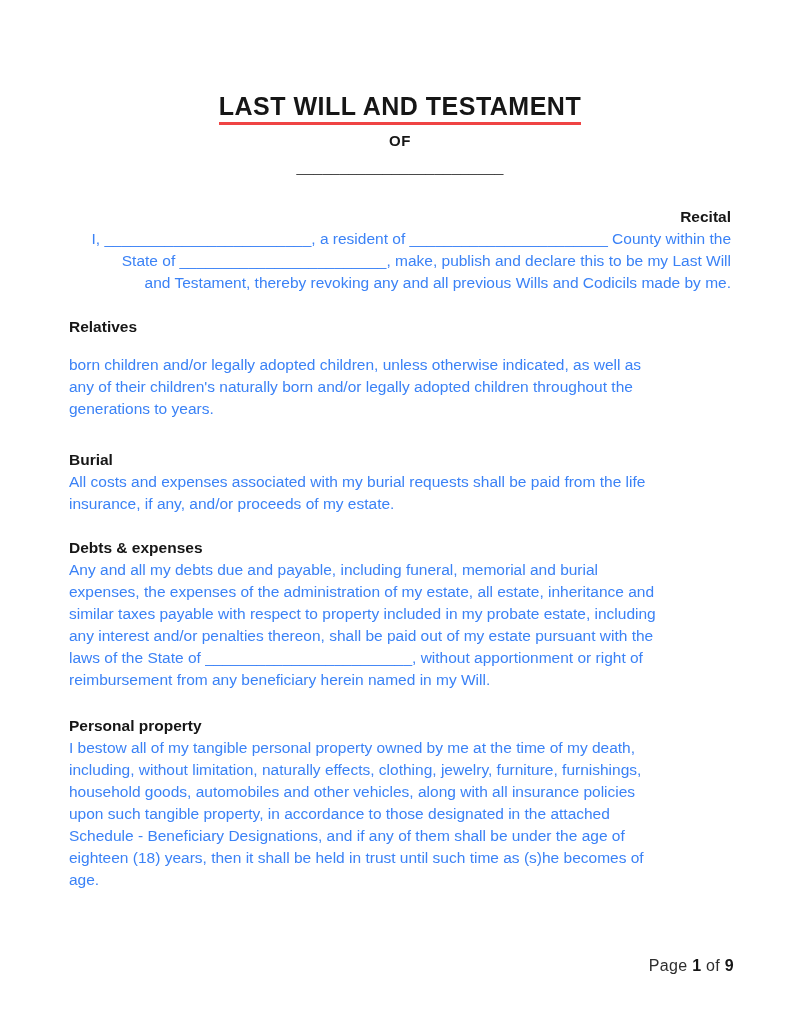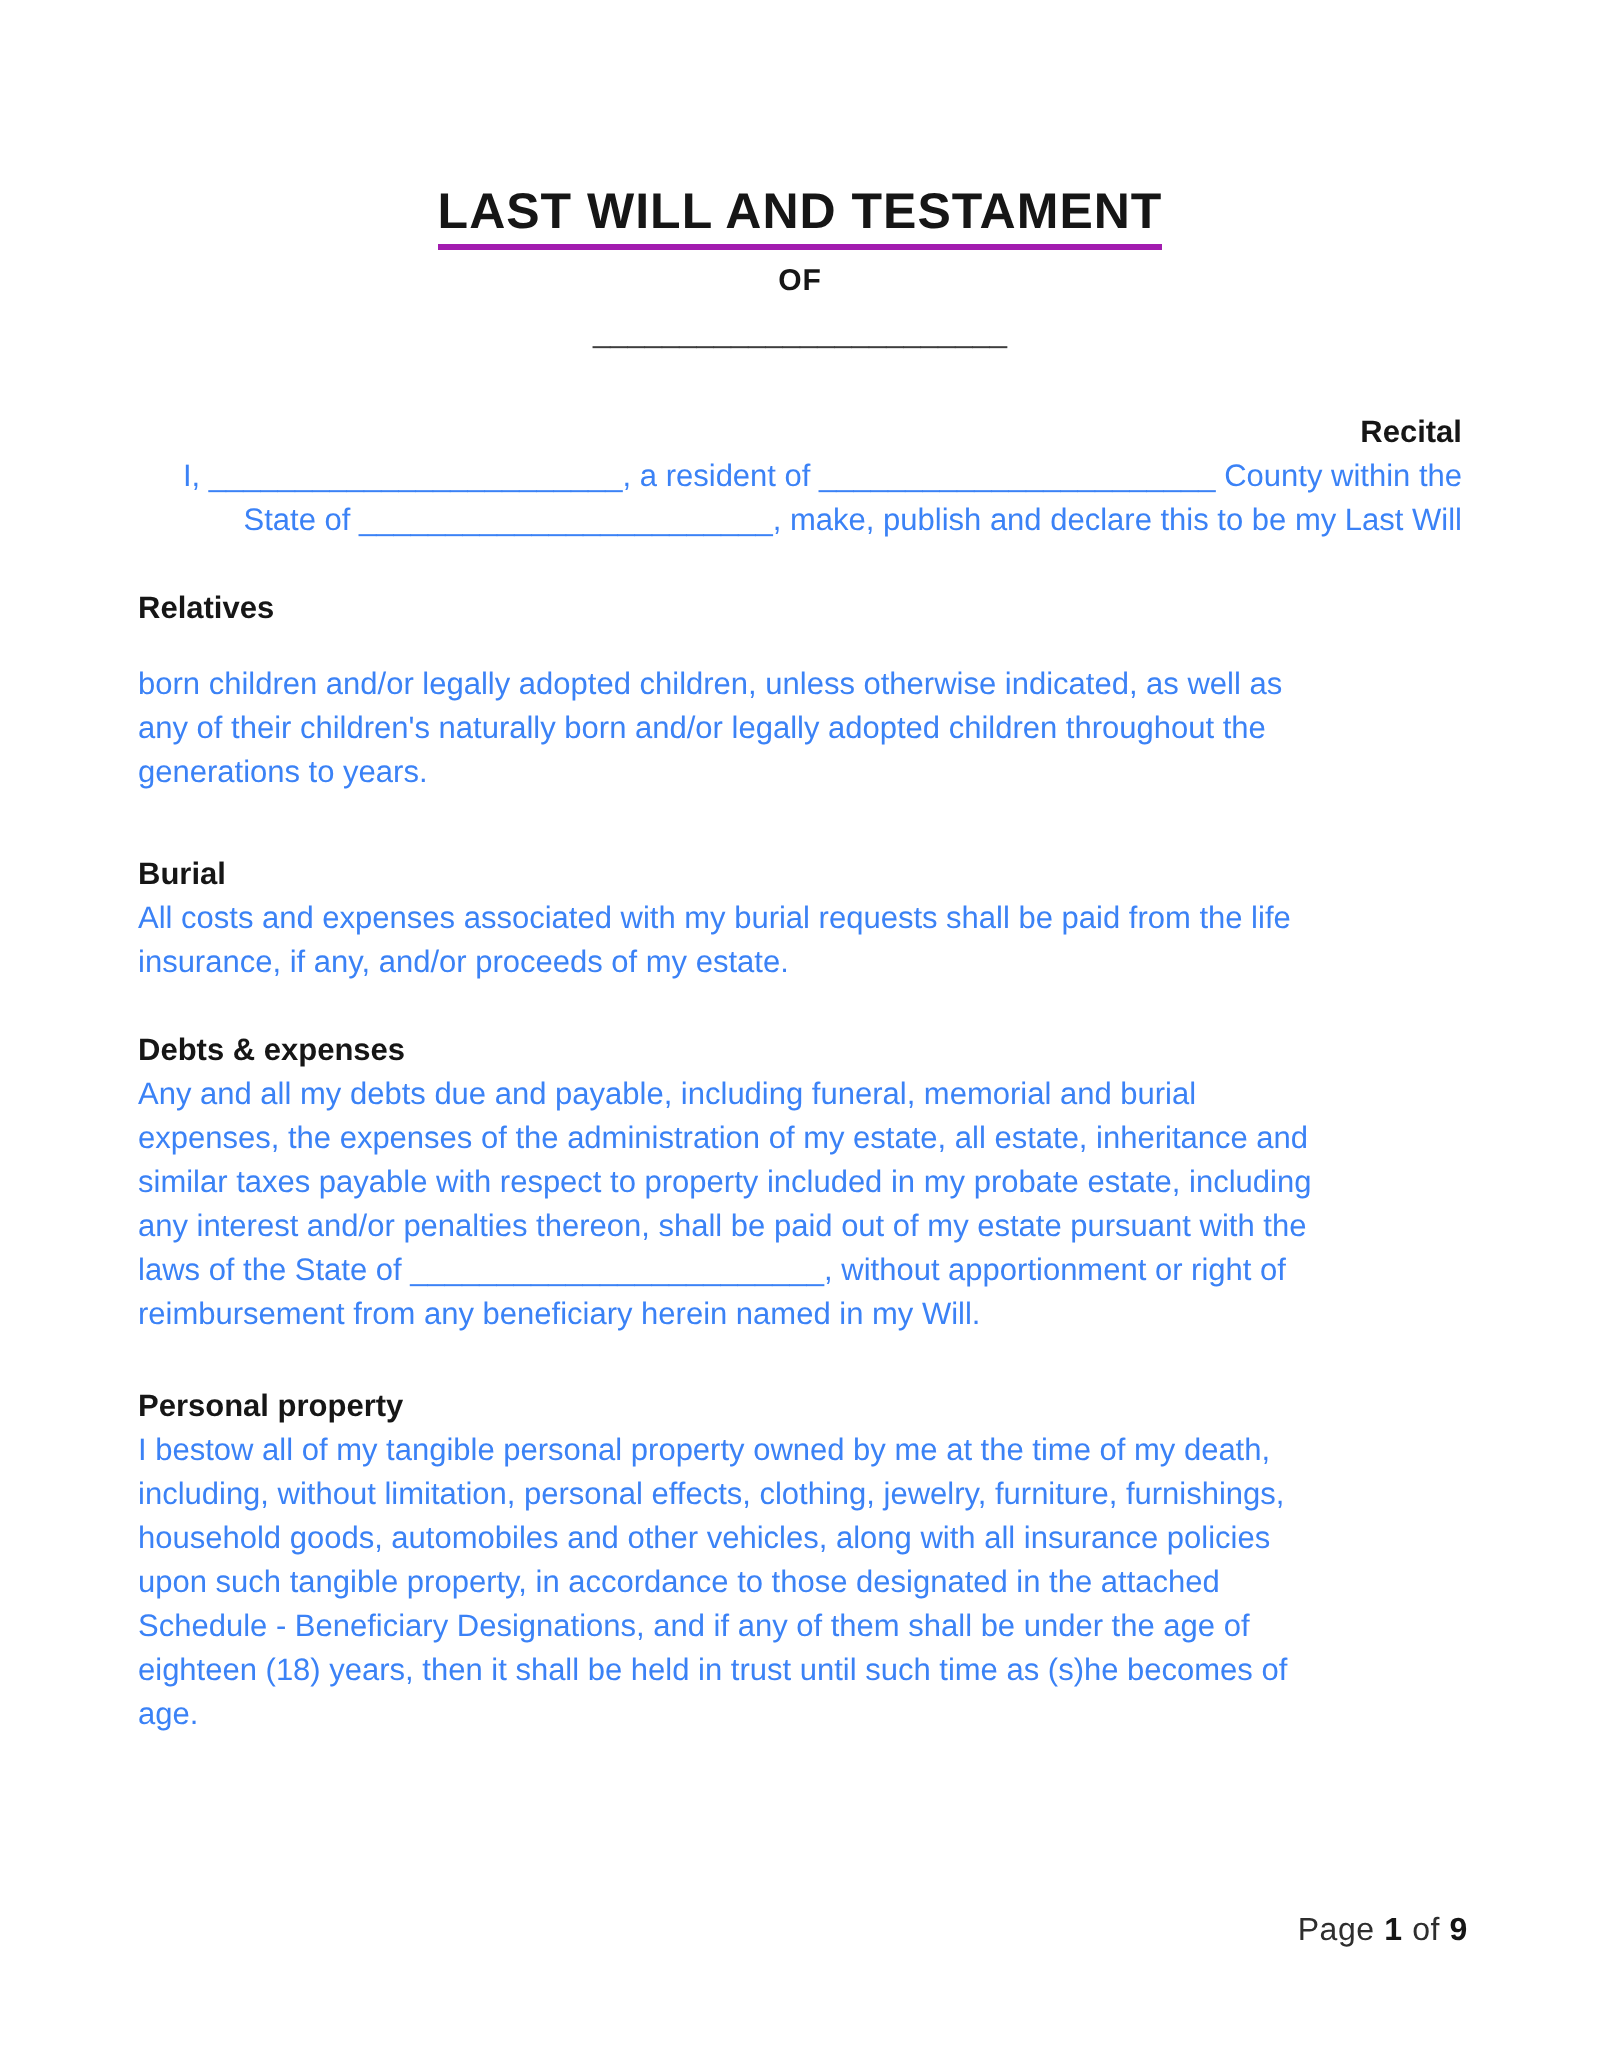--- a/index.html
+++ b/index.html
@@ -12,21 +12,21 @@
     font-family: "Liberation Sans", sans-serif;
     overflow: hidden;
   }
   .doc-header { text-align: center; padding-top: 92px; }
   .doc-title {
     display: inline-block;
     font-size: 25px;
     font-weight: bold;
     color: #161616;
     letter-spacing: 0.5px;
-    border-bottom: 3px solid #a21caf;
+    border-bottom: 3px solid #ef4444;
     padding-bottom: 1px;
     line-height: 1.15;
   }
   .doc-of {
     margin-top: 7px;
     font-size: 15px;
     font-weight: bold;
     color: #161616;
     letter-spacing: 0.5px;
   }
@@ -76,20 +76,21 @@
     <div class="doc-of">OF</div>
     <div class="doc-name-blank">________________________</div>
   </header>
 
   <main class="doc-body">
 
     <section class="s-recital">
       <h2>Recital</h2>
       <div class="line"> I, ________________________, a resident of _______________________ County within the</div>
       <div class="line">State of ________________________, make, publish and declare this to be my Last Will</div>
+      <div class="line">and Testament, thereby revoking any and all previous Wills and Codicils made by me.</div>
     </section>
 
     <section class="s-relatives">
       <h2>Relatives</h2>
     </section>
 
     <section class="s-descendants">
       <div class="line">born children and/or legally adopted children, unless otherwise indicated, as well as</div>
       <div class="line">any of their children's naturally born and/or legally adopted children throughout the</div>
       <div class="line">generations to years.</div>
@@ -107,21 +108,21 @@
       <div class="line">expenses, the expenses of the administration of my estate, all estate, inheritance and</div>
       <div class="line">similar taxes payable with respect to property included in my probate estate, including</div>
       <div class="line">any interest and/or penalties thereon, shall be paid out of my estate pursuant with the</div>
       <div class="line">laws of the State of ________________________, without apportionment or right of</div>
       <div class="line">reimbursement from any beneficiary herein named in my Will.</div>
     </section>
 
     <section class="s-personal">
       <h2>Personal property</h2>
       <div class="line">I bestow all of my tangible personal property owned by me at the time of my death,</div>
-      <div class="line">including, without limitation, personal effects, clothing, jewelry, furniture, furnishings,</div>
+      <div class="line">including, without limitation, naturally effects, clothing, jewelry, furniture, furnishings,</div>
       <div class="line">household goods, automobiles and other vehicles, along with all insurance policies</div>
       <div class="line">upon such tangible property, in accordance to those designated in the attached</div>
       <div class="line">Schedule - Beneficiary Designations, and if any of them shall be under the age of</div>
       <div class="line">eighteen (18) years, then it shall be held in trust until such time as (s)he becomes of</div>
       <div class="line">age.</div>
     </section>
 
   </main>
 
   <footer class="page-footer">

